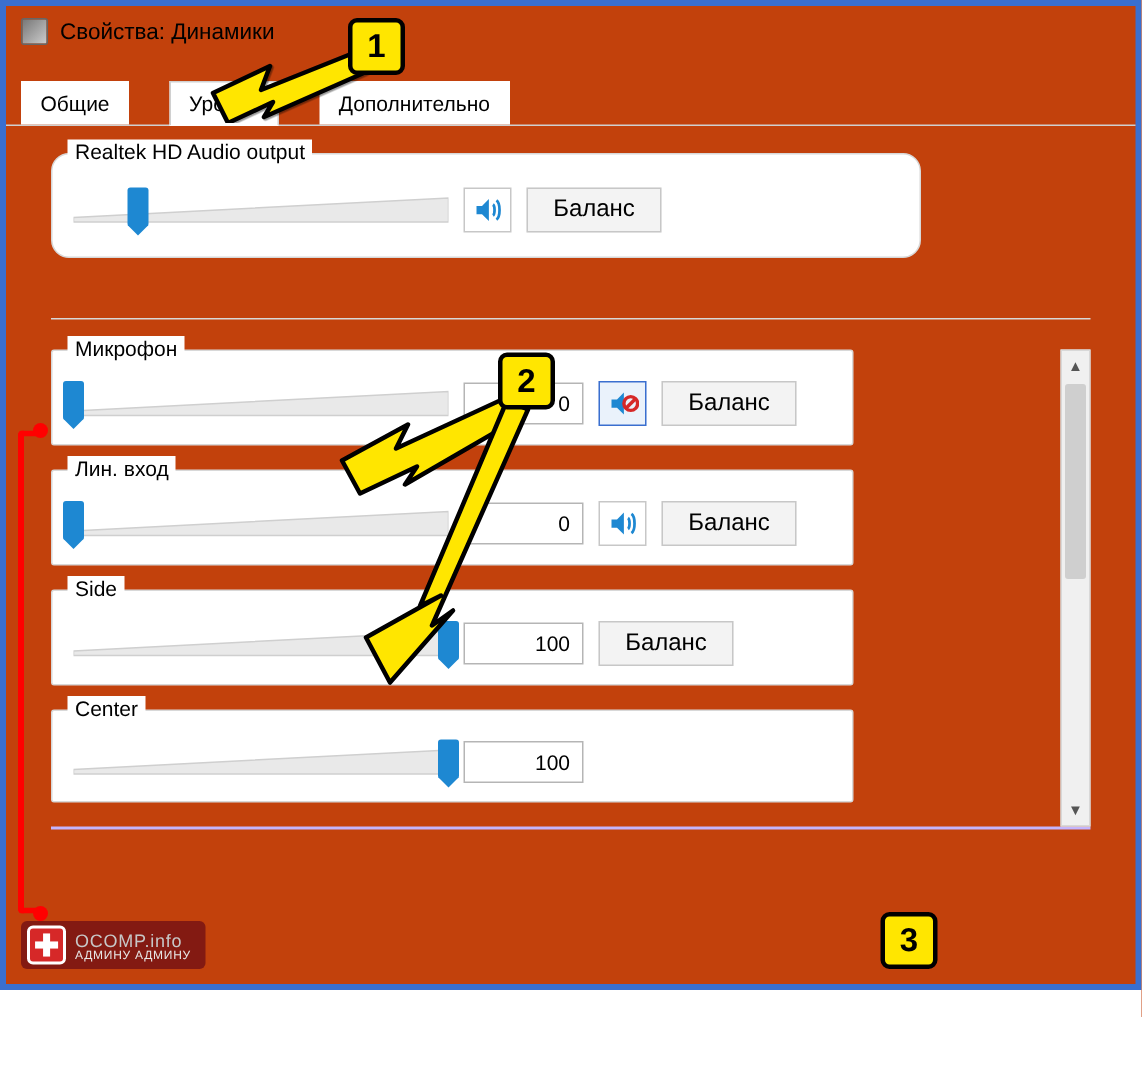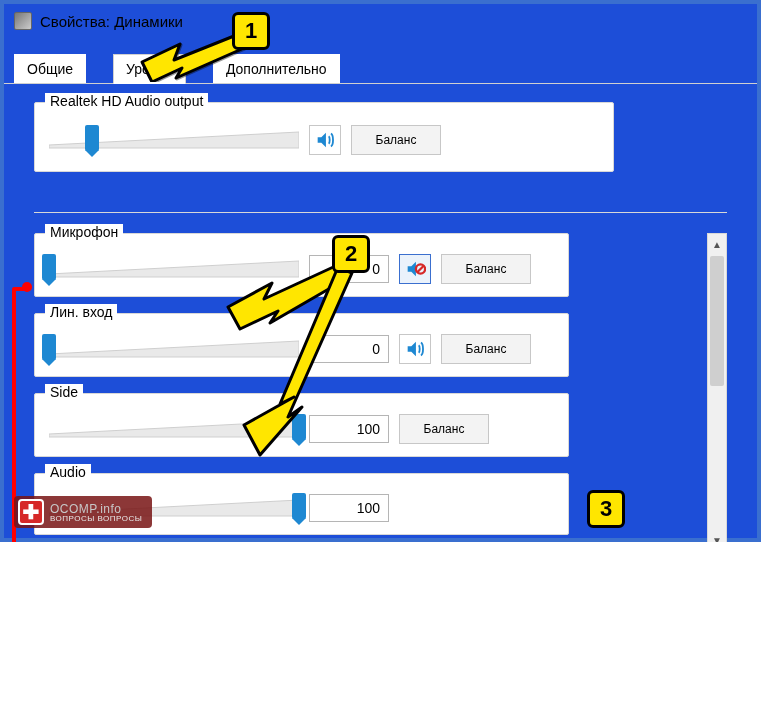--- a/index.html
+++ b/index.html
@@ -1,24 +1,24 @@
 <!DOCTYPE html>
 <html><head>
 <meta charset="utf-8">
 <style>
   * { box-sizing: border-box; font-family: "Segoe UI", Tahoma, sans-serif; }
   html, body { margin: 0; padding: 0; }
   body { background: #fff; }
 
   .outer {
     width: 761px;
-    height: 542px;
+    height: 660px;
     border: 4px solid #3a6fcf;
     position: relative;
-    background: #1d4ed8;
+    background: #c2410c;
   }
 
   
   .titlebar {
     display: flex;
     align-items: center;
     padding: 8px 10px 4px 10px;
     gap: 8px;
   }
   .titlebar .app-icon {
@@ -55,21 +55,21 @@
   }
 
   
   .tab-body {
     padding: 18px 30px 10px 30px;
     position: relative;
   }
 
   .group {
     border: 1px solid #d8d8d8;
-    border-radius: 2px;
+    border-radius: 12px;
     position: relative;
     padding: 22px 14px 16px 14px;
     margin-bottom: 40px;
     background: #fff;
   }
   .group-label {
     position: absolute;
     top: -10px;
     left: 10px;
     background: #fff;
@@ -142,21 +142,21 @@
   .mute-btn.selected {
     border: 1px solid #3a6fcf;
     background: #eaf2fb;
   }
   .mute-btn svg { width: 22px; height: 22px; }
 
   .balance-btn {
     width: 90px; height: 30px;
     border: 1px solid #c7c7c7;
     background: #f3f3f3;
-    font-size: 12px;
+    font-size: 16px;
     cursor: pointer;
   }
 
   
   .scroll-area {
     border-top: 1px solid #d8d8d8;
     border-bottom: 2px solid #c4b5fd;
     padding-top: 20px;
     margin-right: 0;
     display: flex;
@@ -381,21 +381,21 @@
                     <polygon points="0,15 250,2 250,18 0,18" fill="#e9e9e9" stroke="#cfcfcf" stroke-width="1"></polygon>
                   </svg>
                 </div>
                 <div class="slider-thumb" style="left: 250px;"></div>
               </div>
               <input class="val-box" value="100" style="">
               <button class="balance-btn">Баланс</button>
             </div>
           </div>
           <div class="section">
-            <div class="section-label">Audio</div>
+            <div class="section-label">Center</div>
             <div class="row">
               <div class="slider-wrap">
                 <div class="slider-wedge">
                   <svg viewBox="0 0 250 20" preserveAspectRatio="none">
                     <polygon points="0,15 250,2 250,18 0,18" fill="#e9e9e9" stroke="#cfcfcf" stroke-width="1"></polygon>
                   </svg>
                 </div>
                 <div class="slider-thumb" style="left: 250px;"></div>
               </div>
               <input class="val-box" value="100" style="">
@@ -439,17 +439,17 @@
   </div>
 
   <div class="anno" style="bottom:10px; right:132px;">
     <div class="num-badge" style="position:relative;">3</div>
   </div>
 
   <div class="watermark">
     <div class="cross">✚</div>
     <div class="txt">
       <div class="t1"><span>OCOMP</span><span>.info</span></div>
-      <div class="t2">ВОПРОСЫ ВОПРОСЫ</div>
+      <div class="t2">АДМИНУ АДМИНУ</div>
     </div>
   </div>
 
 </div>
 
 </body></html>

